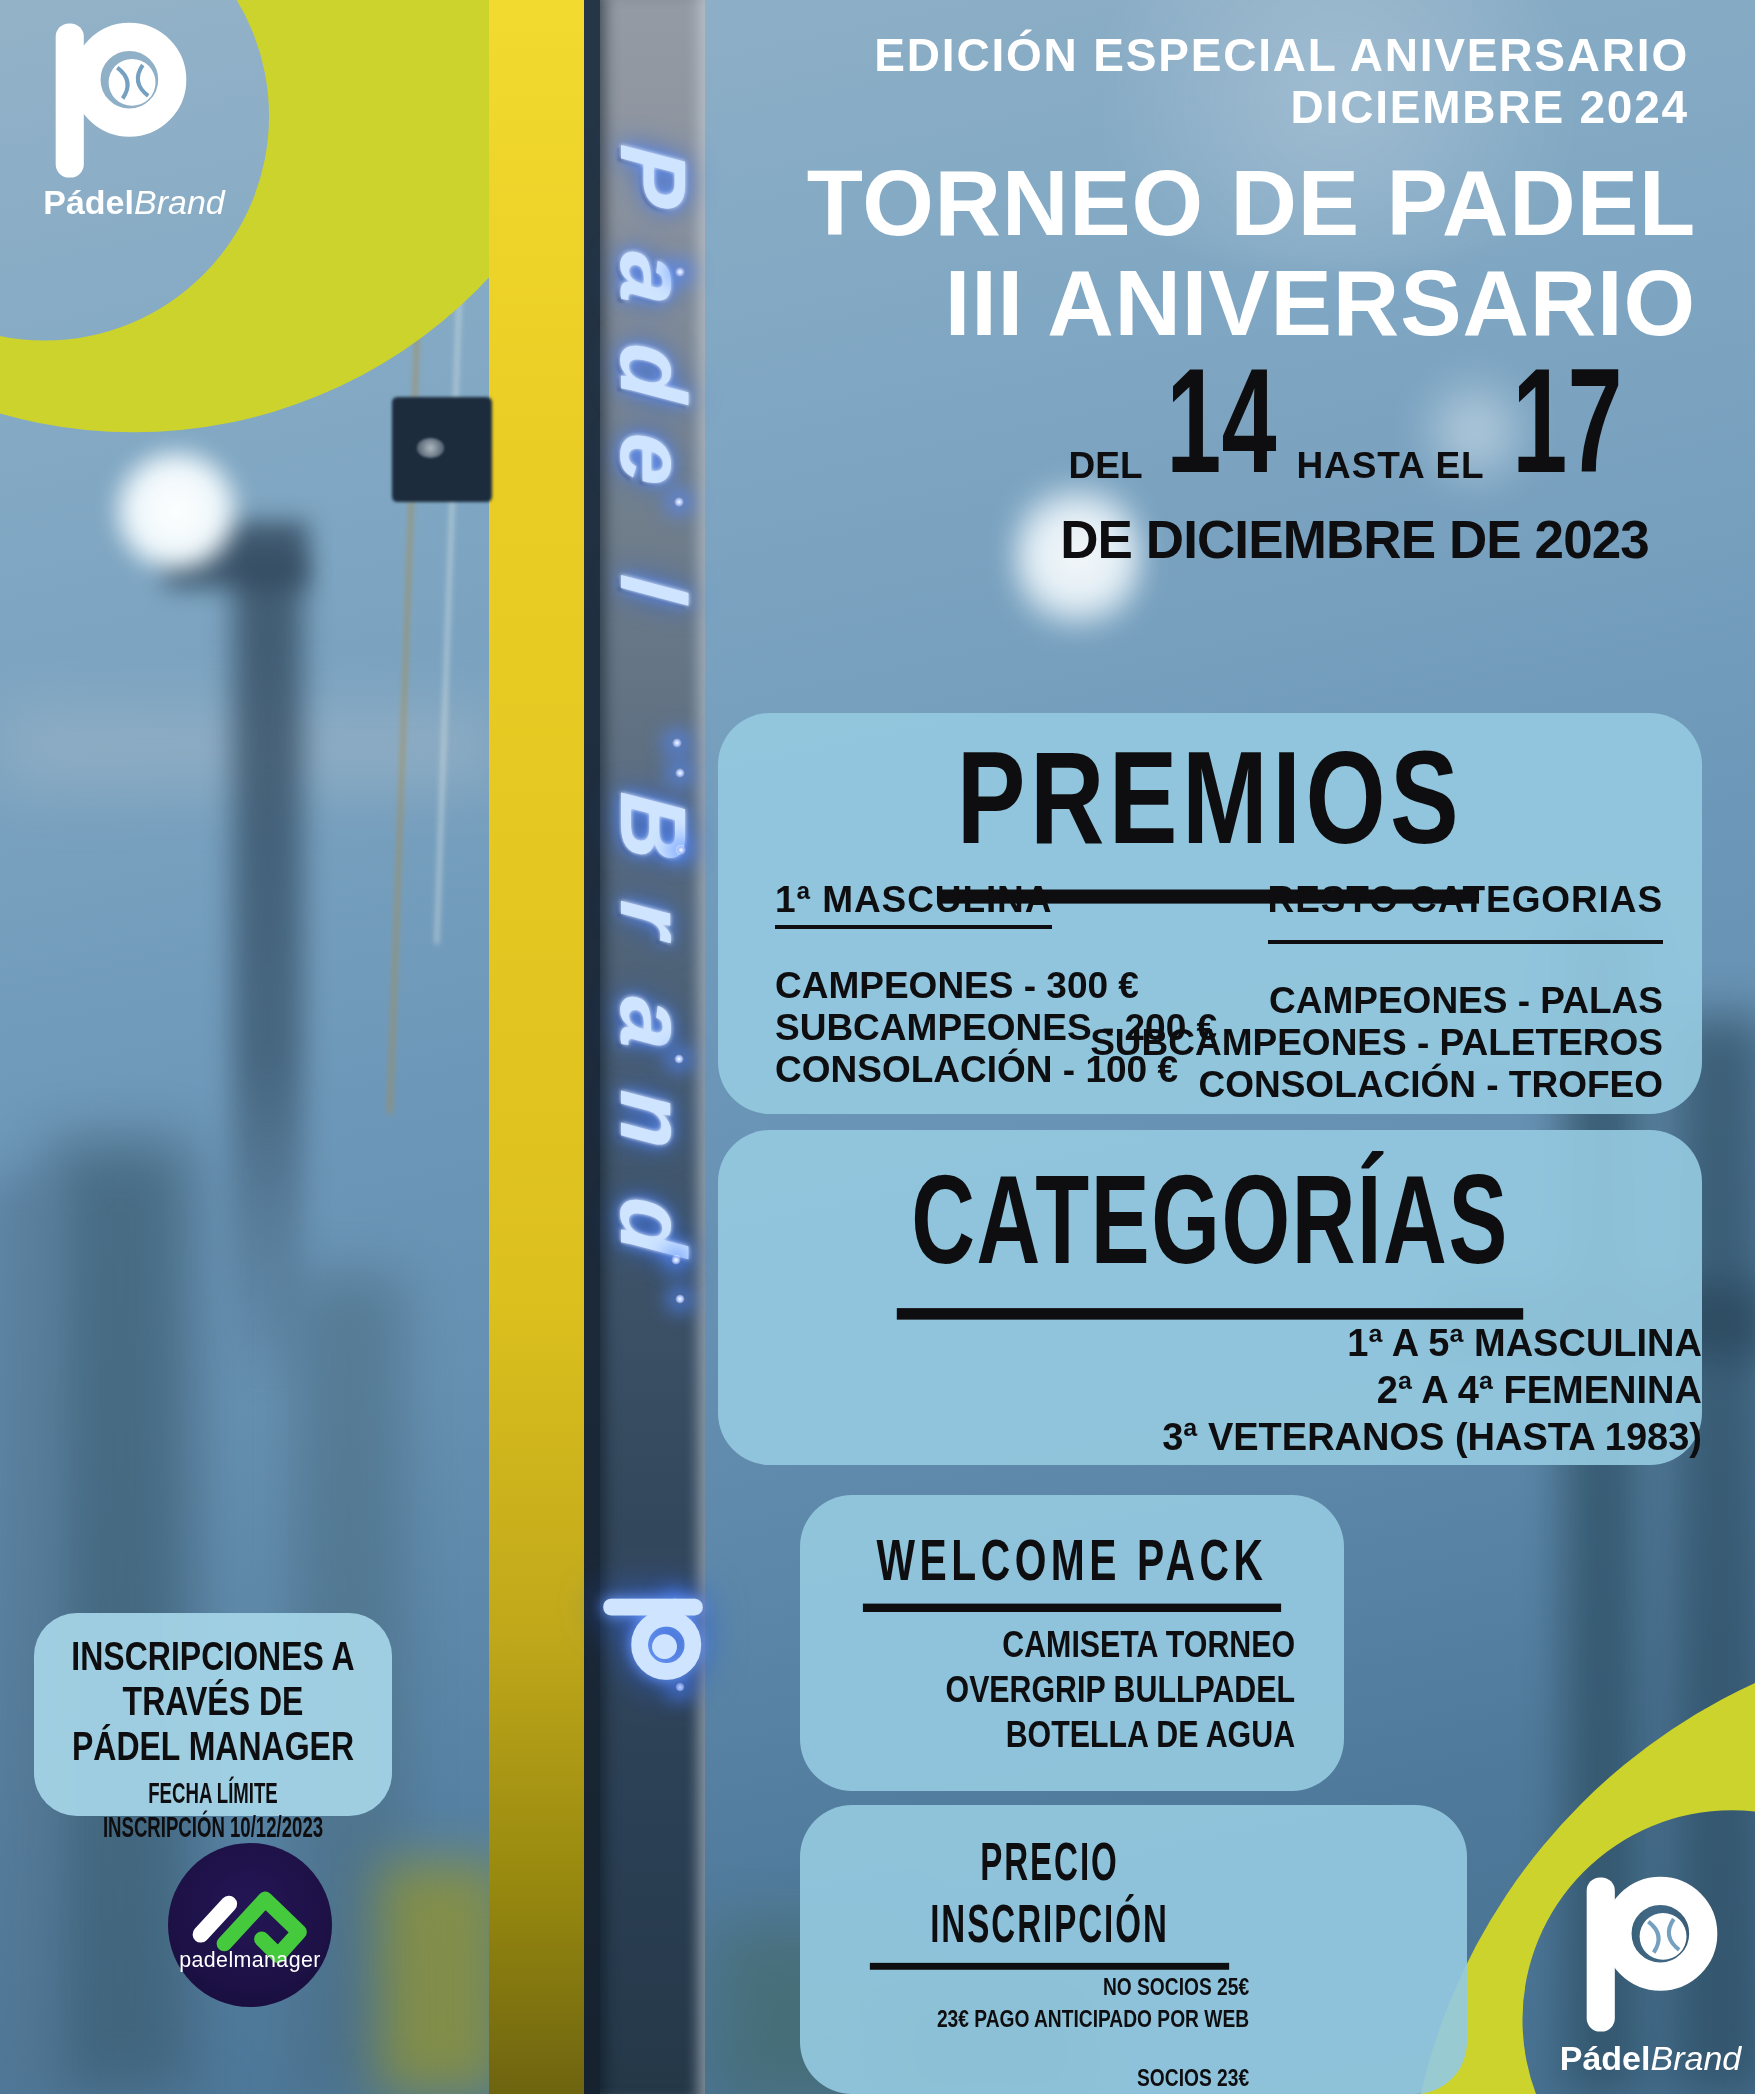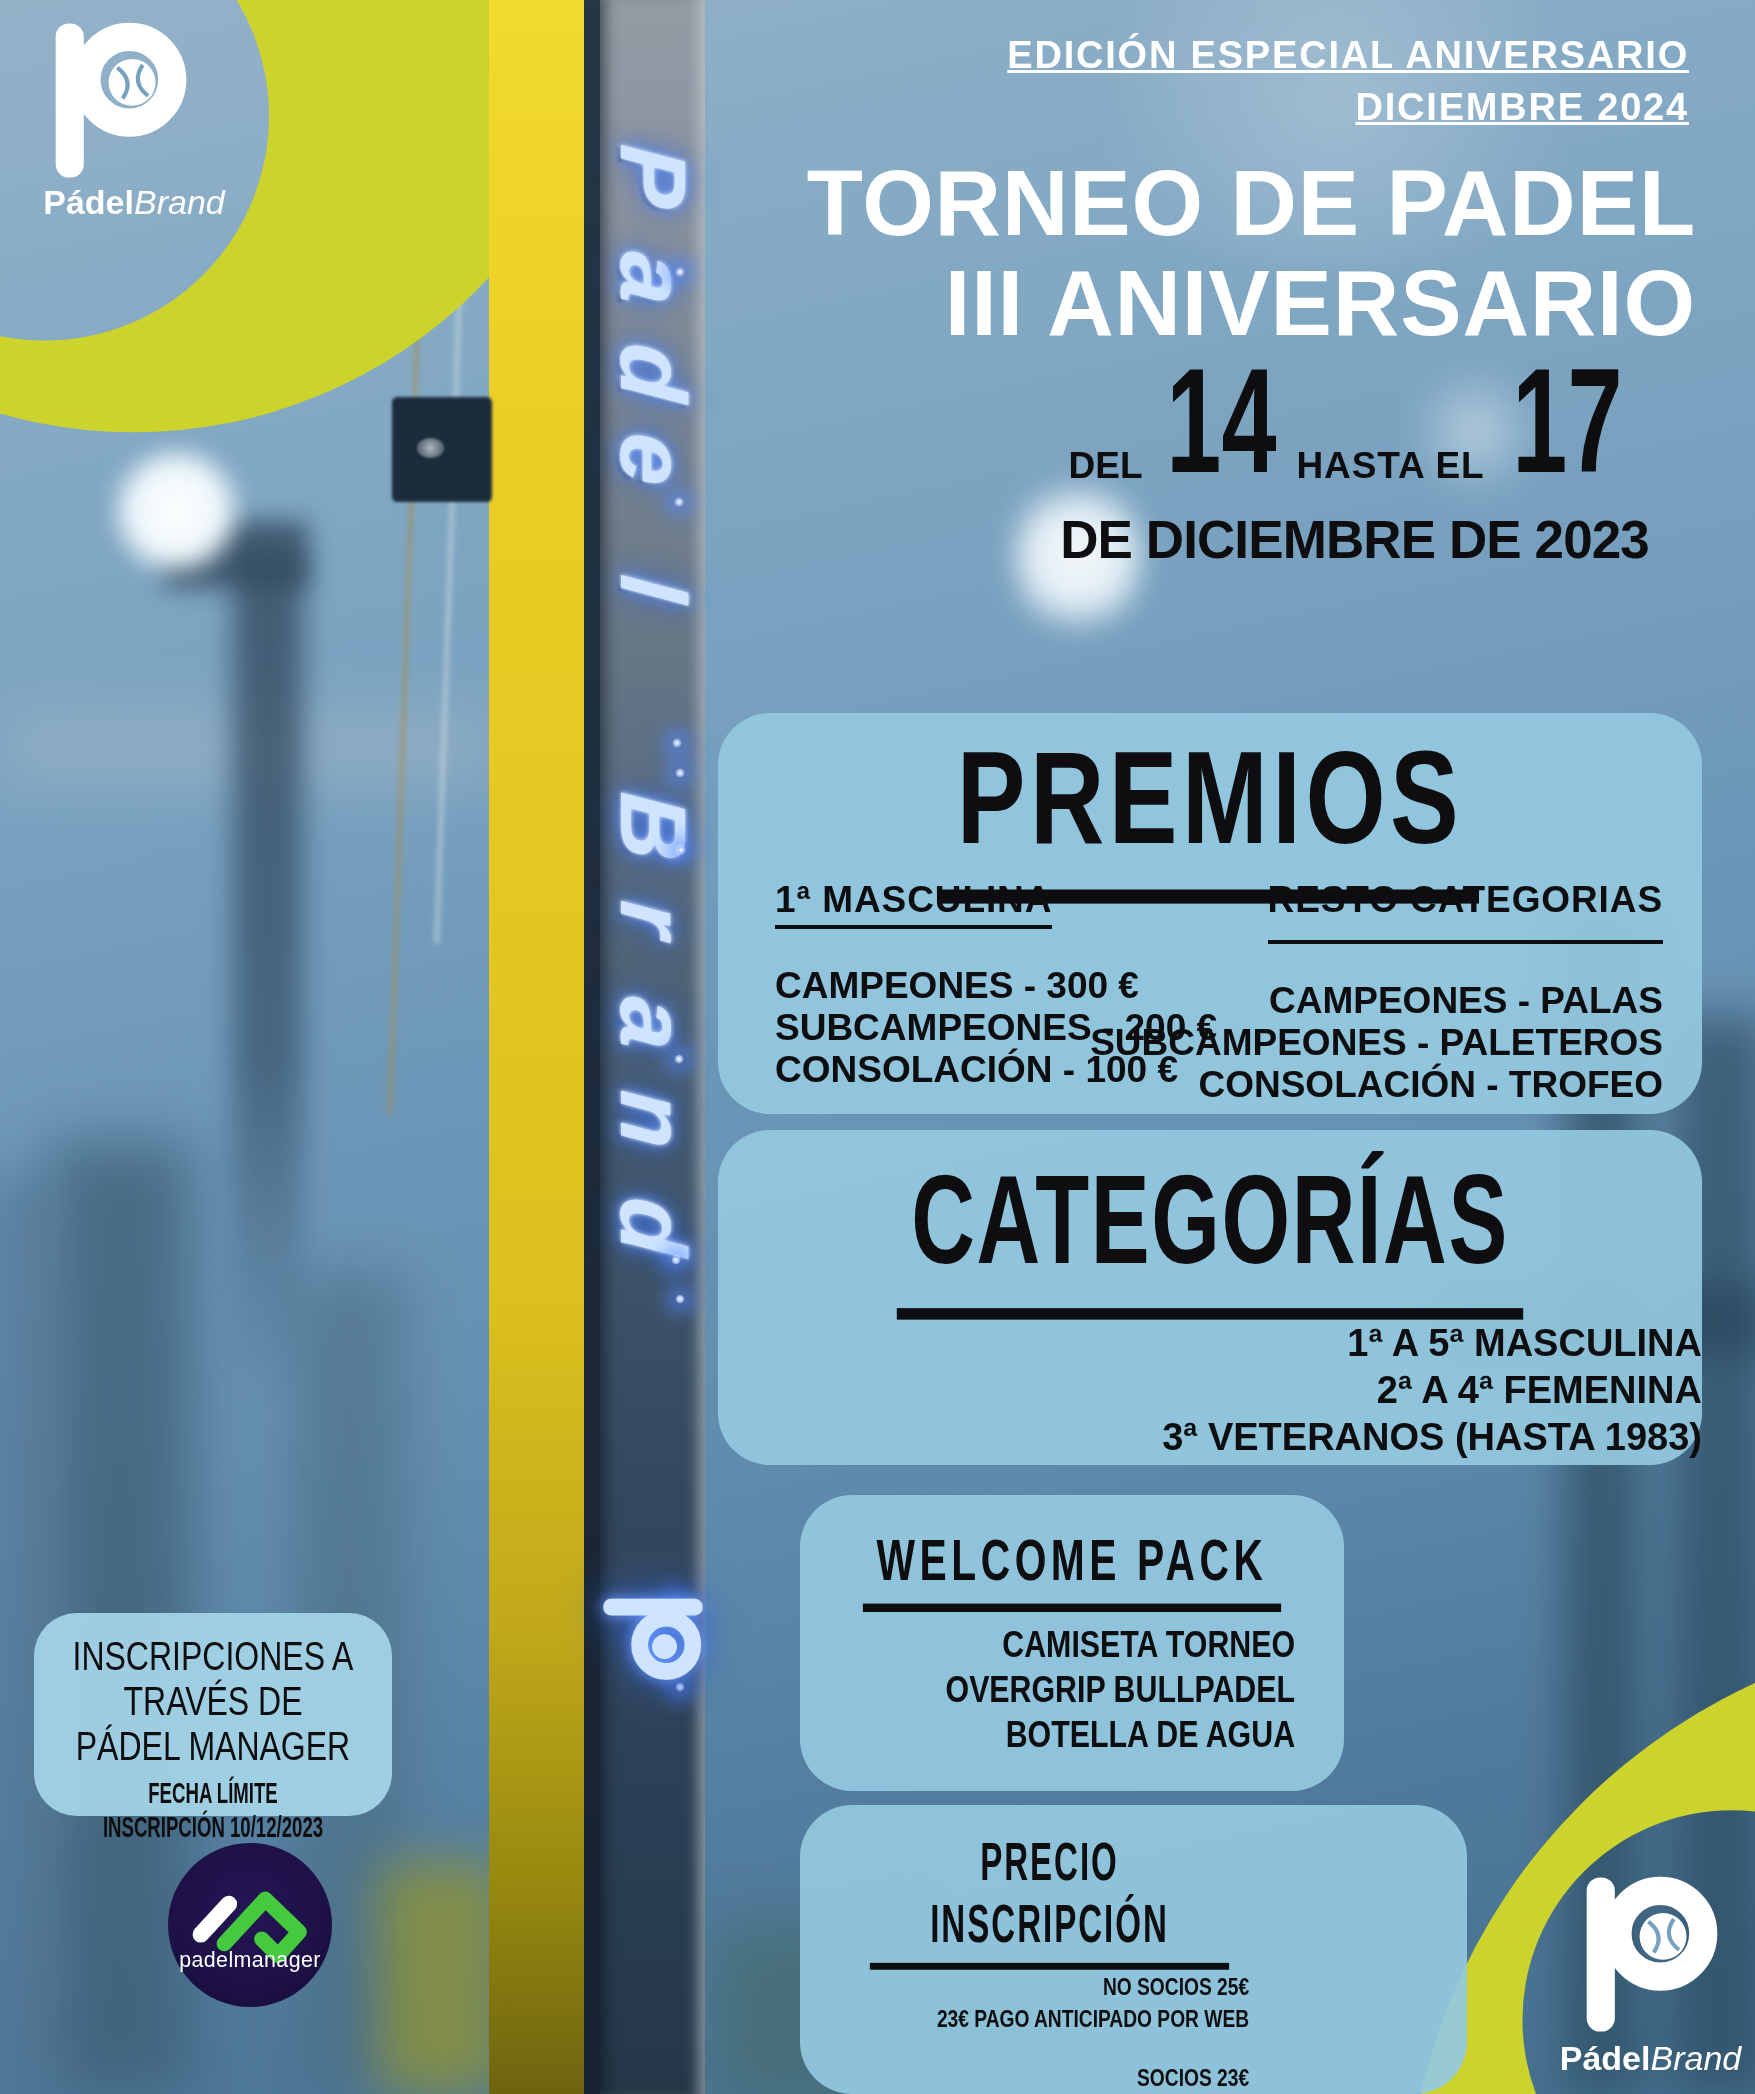--- a/index.html
+++ b/index.html
@@ -97,21 +97,21 @@
     <rect x="2" y="5" width="21" height="115" rx="10" fill="#ffffff"></rect>
     <circle cx="57" cy="47" r="32" fill="none" stroke="#ffffff" stroke-width="21"></circle>
     <circle cx="59" cy="49" r="17.5" fill="#ffffff"></circle>
     <path d="M48 38 q13 10 4 23" fill="none" stroke="#76a0bf" stroke-width="3"></path>
     <path d="M71 59 q-13 -10 -4 -23" fill="none" stroke="#76a0bf" stroke-width="3"></path>
   </svg>
   <div class="abs wht" style="left:36px;top:183px;width:196px;text-align:center;font-size:34px;">
     <span style="font-weight:700;">Pádel</span><span style="font-style:italic;font-weight:300;">Brand</span>
   </div>
 
-  <div class="abs wht" style="right:66px;top:28.5px;text-align:right;font-weight:700;font-size:38px;letter-spacing:1.8px;line-height:52px;text-decoration:underline;">
+  <div class="abs wht" style="right:66px;top:28.5px;text-align:right;font-weight:700;font-size:46px;letter-spacing:1.8px;line-height:52px;">
     <div>EDICIÓN ESPECIAL ANIVERSARIO</div>
     <div>DICIEMBRE 2024</div>
   </div>
   <div class="abs wht" style="right:59px;top:153px;text-align:right;font-weight:700;font-size:92px;letter-spacing:0.9px;line-height:100px;">
     <div>TORNEO DE PADEL</div>
     <div>III ANIVERSARIO</div>
   </div>
 
   <div class="abs blk" style="right:53px;top:364px;width:695px;text-align:center;">
     <div style="display:flex;justify-content:center;align-items:flex-end;">
@@ -175,21 +175,21 @@
       <div class="narrow" style="display:block;transform:scaleX(0.8);">NO SOCIOS 25€</div>
       <div class="narrow" style="display:block;transform:scaleX(0.8);">23€ PAGO ANTICIPADO POR WEB</div>
     </div>
     <div class="sec-items" style="width:499px;margin-top:27px;font-size:24px;line-height:32px;">
       <div class="narrow" style="display:block;transform:scaleX(0.8);">SOCIOS 23€</div>
       <div class="narrow" style="display:block;transform:scaleX(0.8);">21€ PAGO ANTICIPADO POR WEB</div>
     </div>
   </div>
 
   <div class="panel" style="left:34px;top:1613px;width:358px;height:203px;border-radius:43px;background:rgba(163,211,230,0.95);text-align:center;color:#0e0e10;">
-    <div style="margin-top:21.4px;font-weight:400;font-size:40px;line-height:45px;text-align:center;">
+    <div style="margin-top:21.4px;font-weight:700;font-size:40px;line-height:45px;text-align:center;">
       <span class="narrow" style="display:block;">INSCRIPCIONES A</span>
       <span class="narrow" style="display:block;">TRAVÉS DE</span>
       <span class="narrow" style="display:block;">PÁDEL MANAGER</span>
     </div>
     <div style="margin-top:7.1px;font-weight:700;font-size:30px;">
       <span class="vnarrow">FECHA LÍMITE INSCRIPCIÓN 10/12/2023</span>
     </div>
   </div>
 
   <div class="abs" style="left:168px;top:1843px;width:164px;height:164px;border-radius:50%;background:radial-gradient(circle at 50% 40%,#241656 0%,#1d1146 60%,#150c36 100%);">

